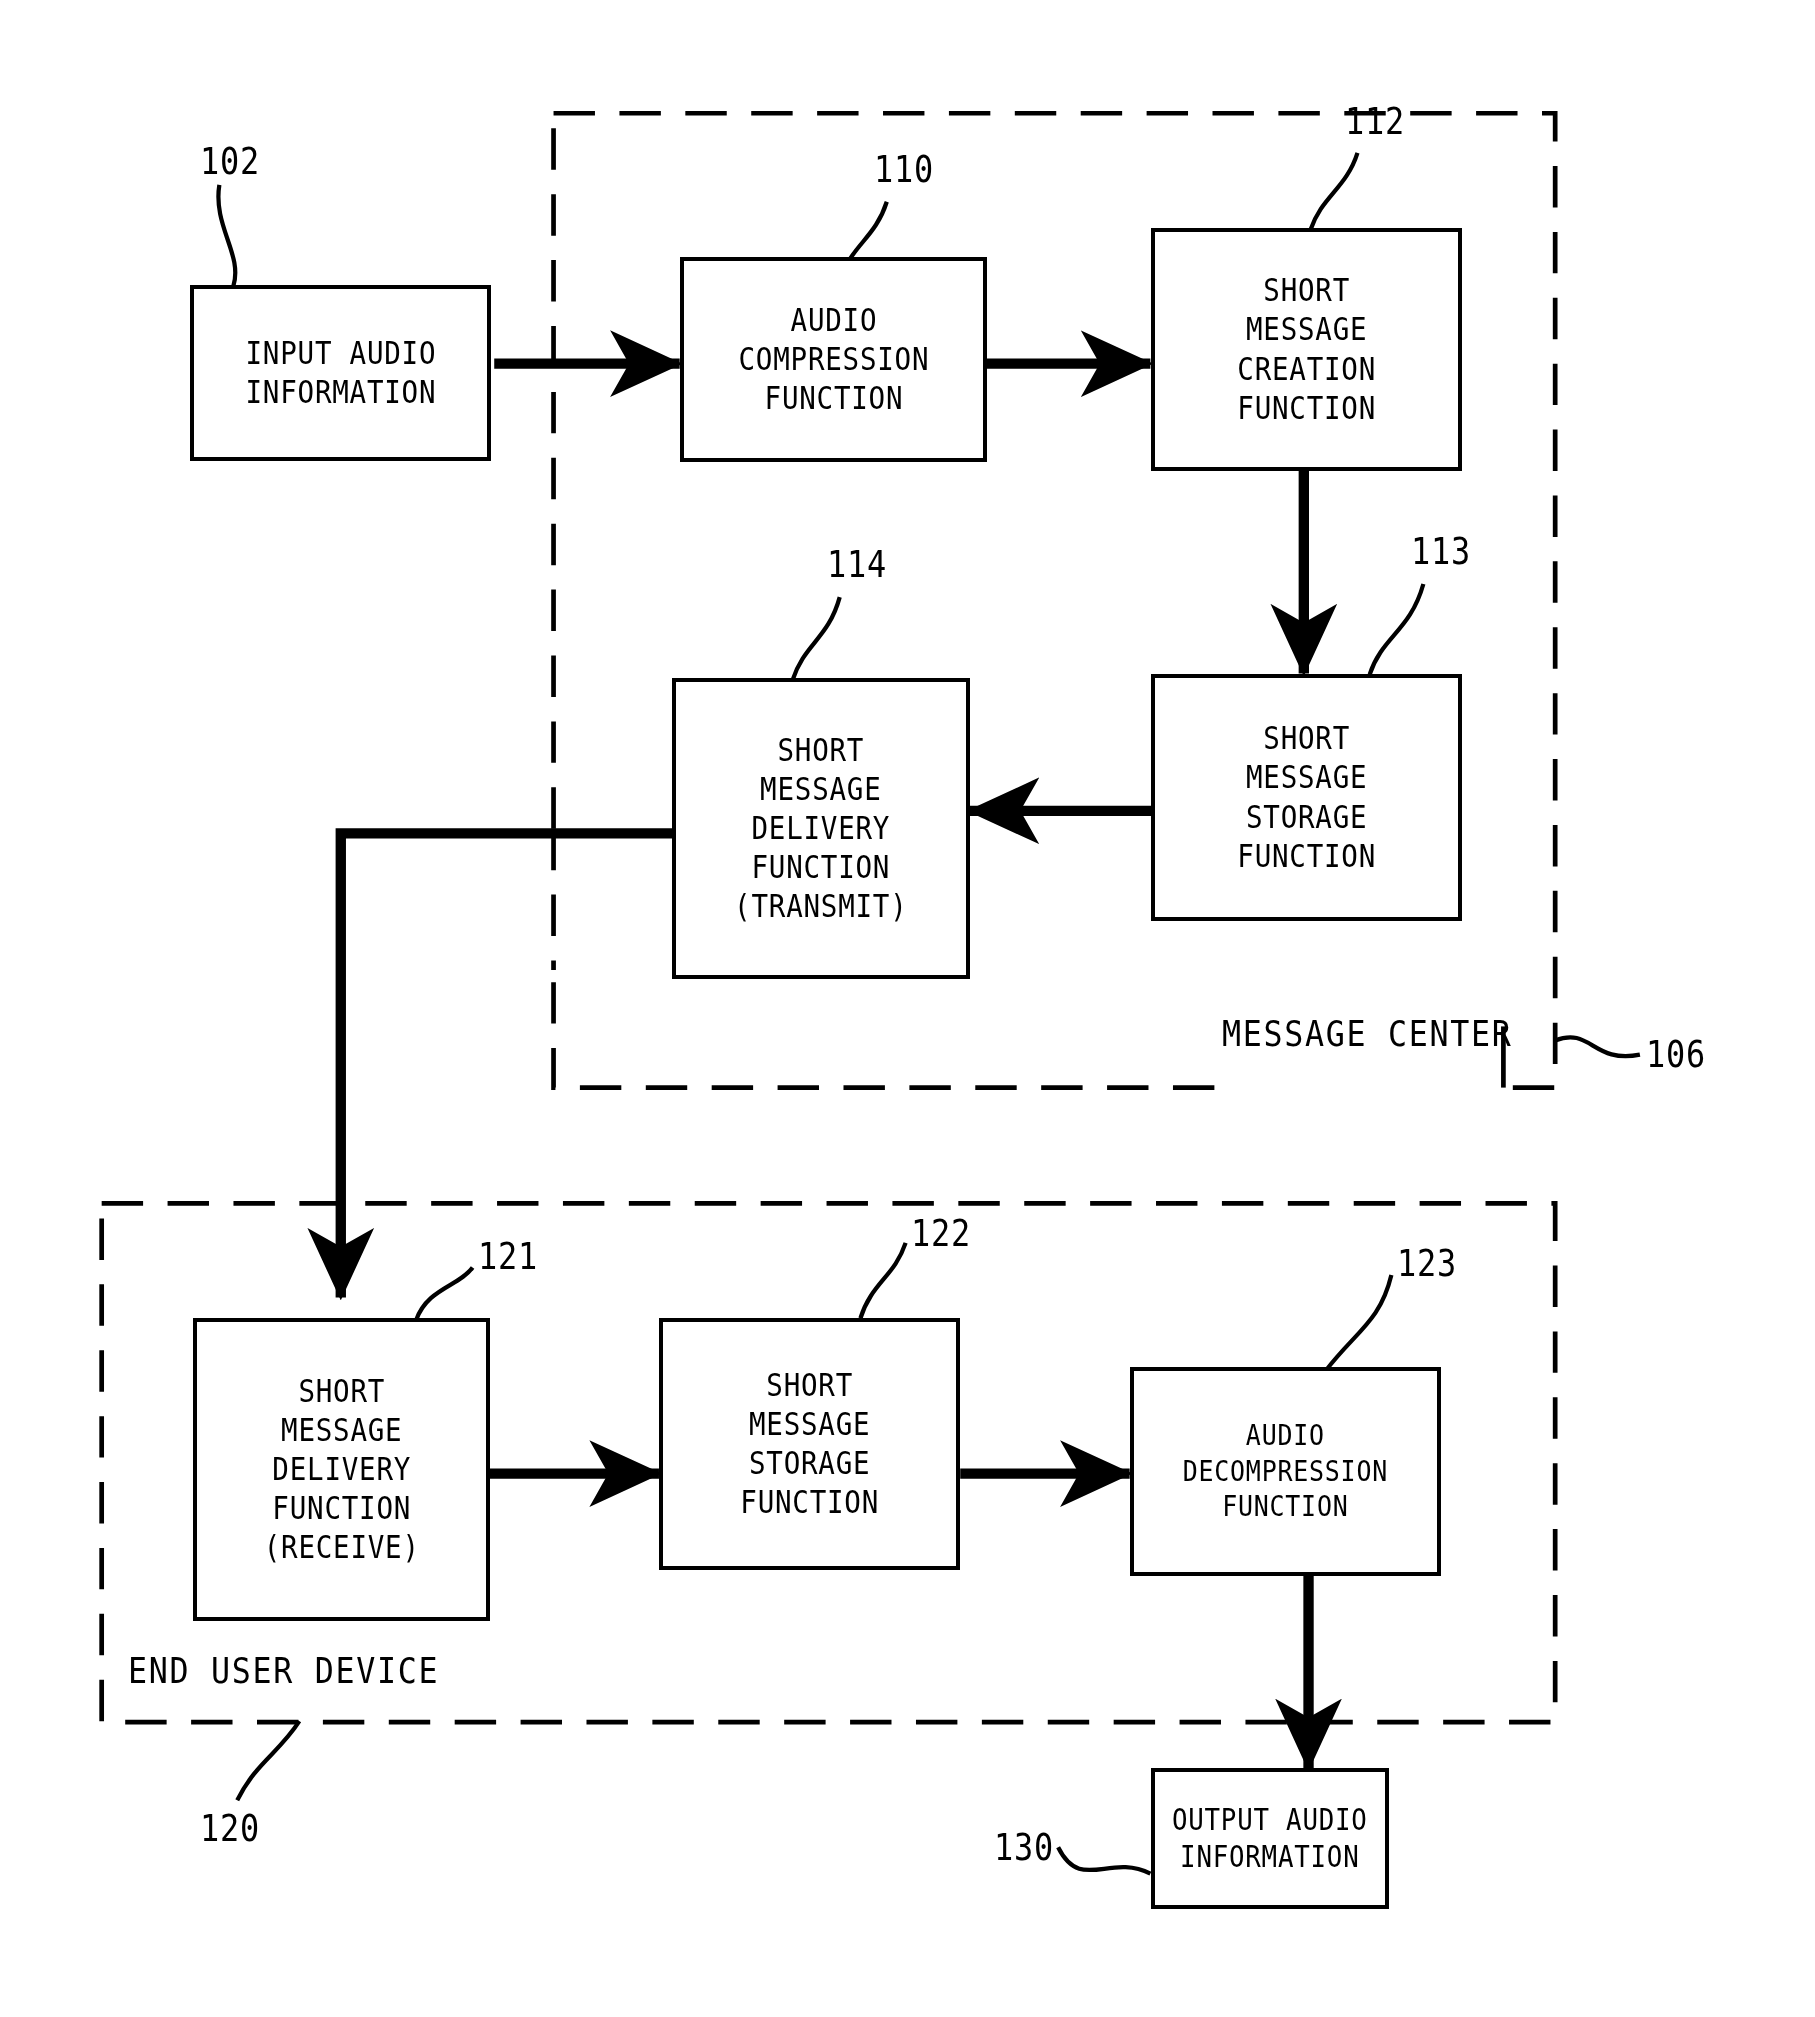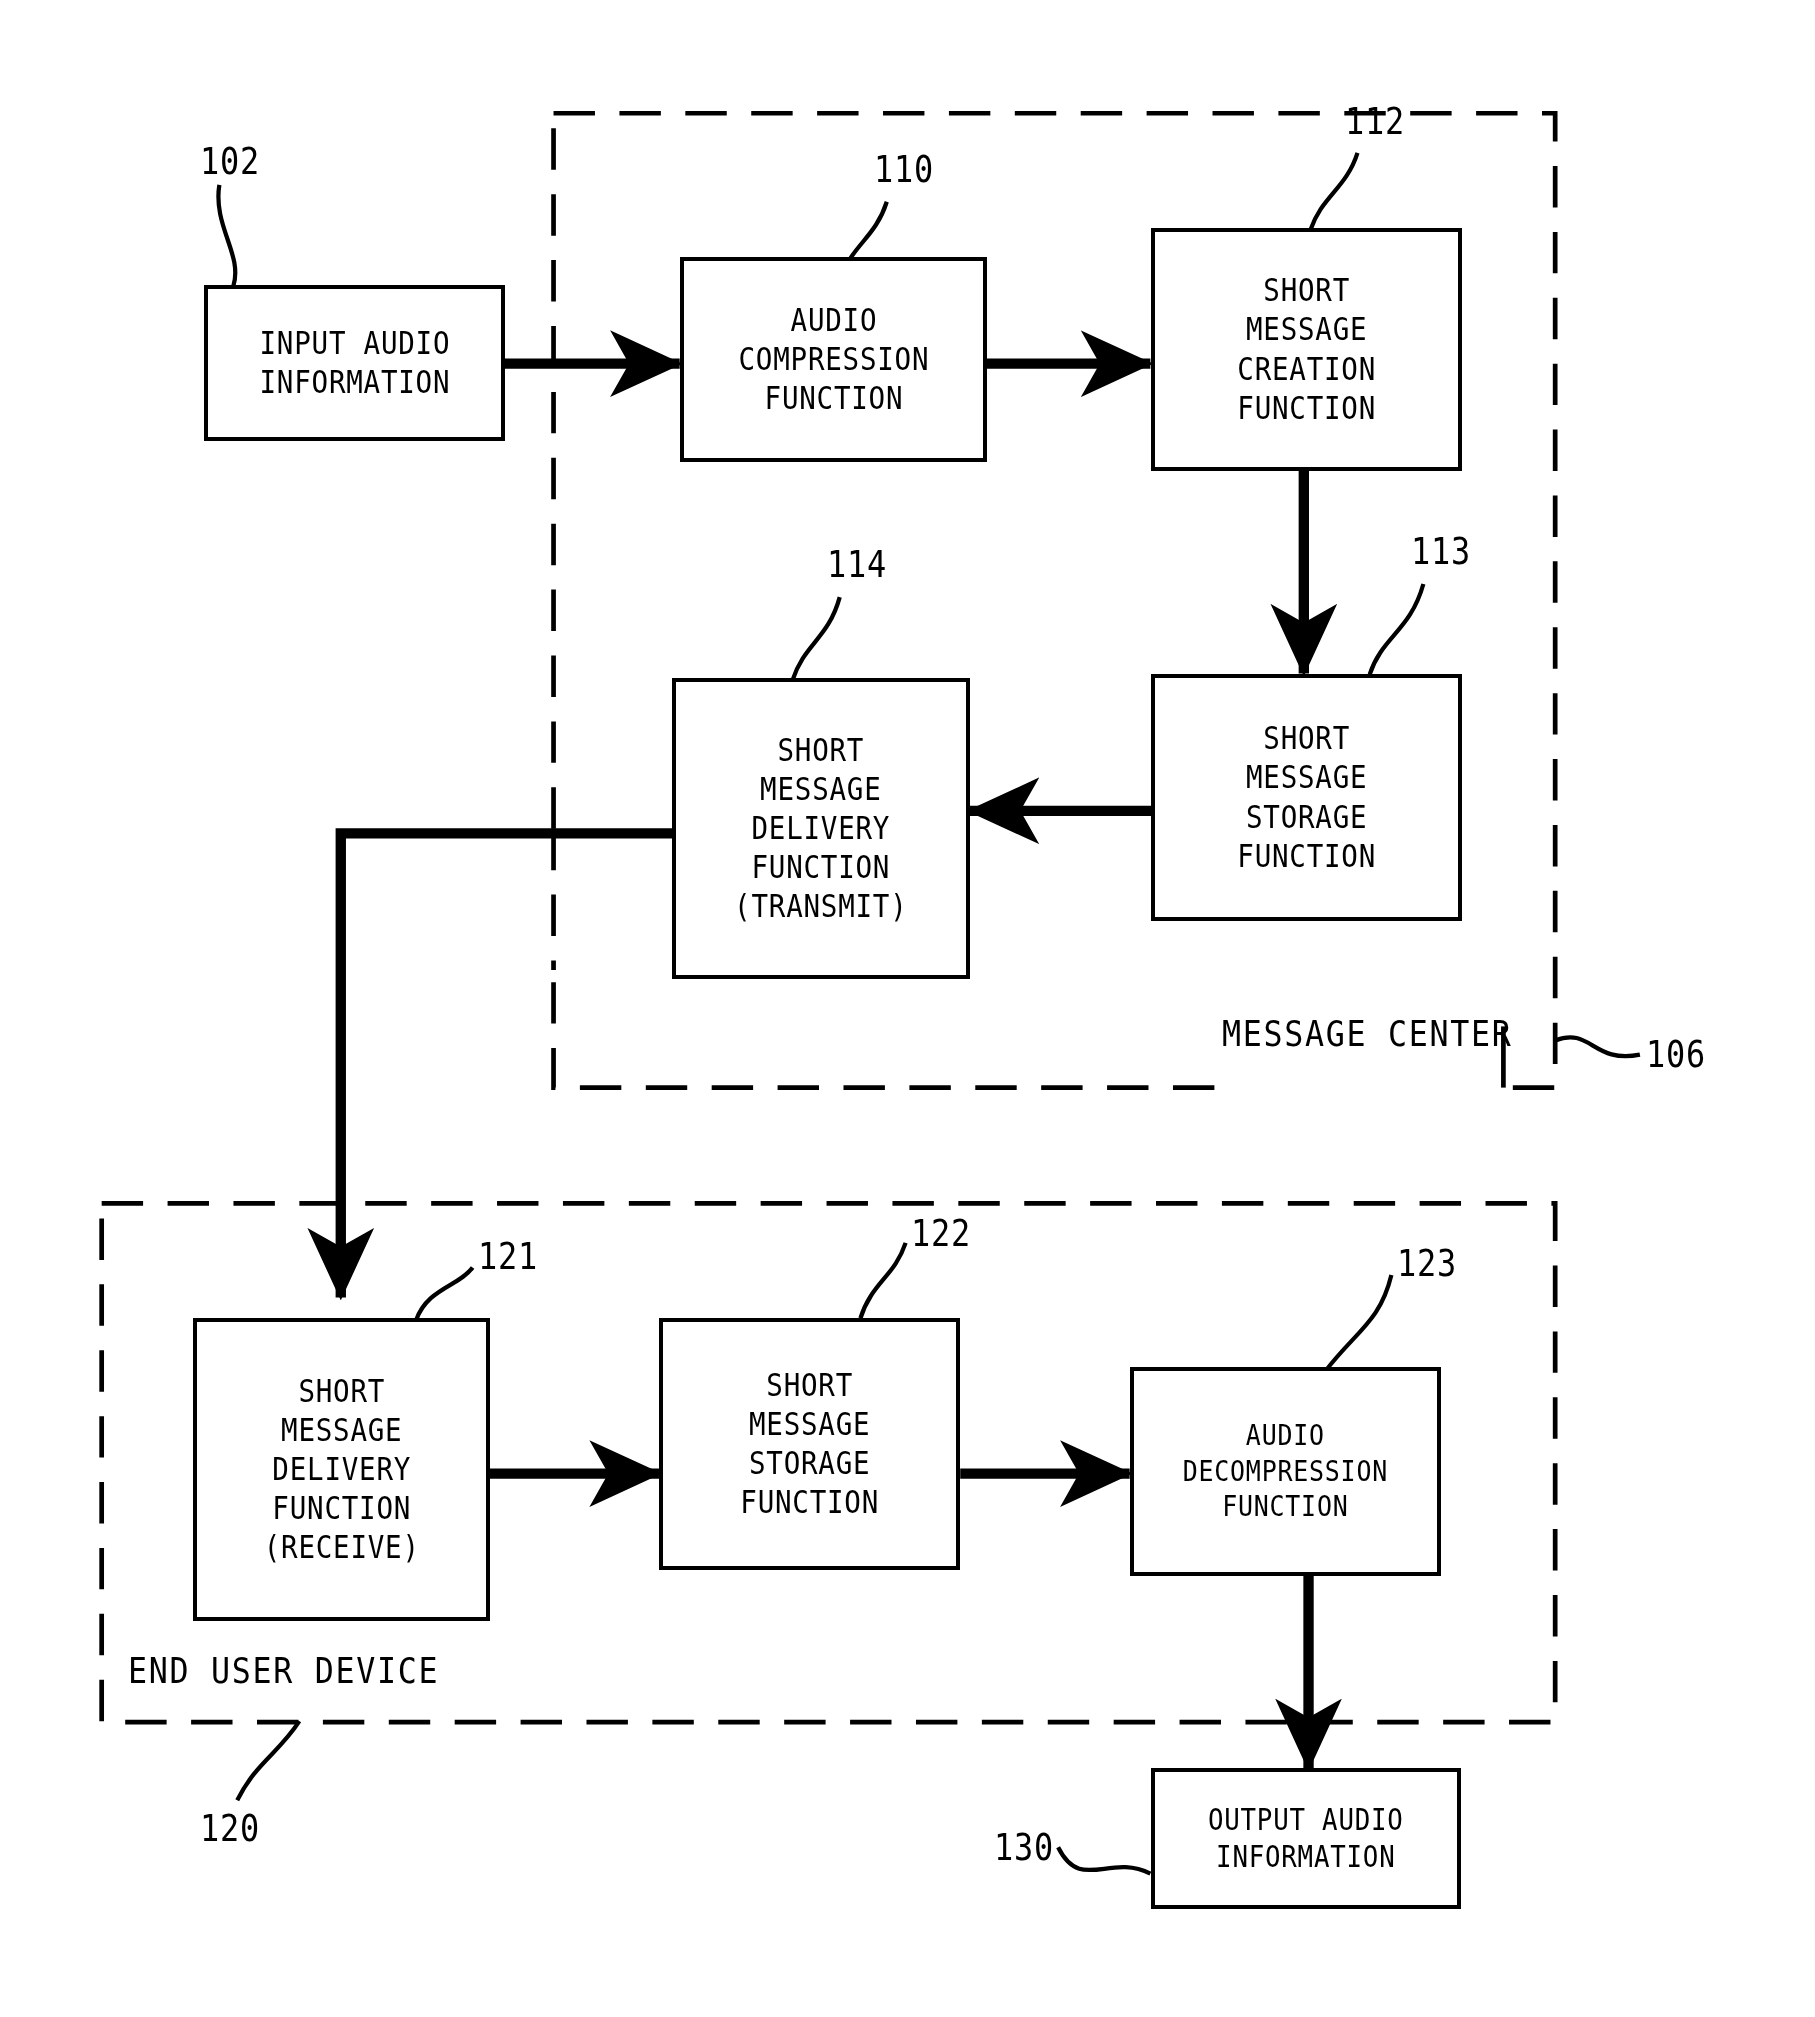--- a/index.html
+++ b/index.html
@@ -105,21 +105,21 @@
     <path d="M 1455 716 C 1468 676 1498 670 1512 620" fill="none" stroke="#000" stroke-width="4.5"></path>
     <path d="M 842 722 C 854 684 880 678 892 634" fill="none" stroke="#000" stroke-width="4.5"></path>
     <path d="M 1652 1105 C 1690 1090 1692 1130 1742 1120" fill="none" stroke="#000" stroke-width="4.5"></path>
     <path d="M 318 1828 C 296 1862 272 1872 252 1912" fill="none" stroke="#000" stroke-width="4.5"></path>
     <path d="M 442 1402 C 454 1368 488 1366 502 1346" fill="none" stroke="#000" stroke-width="4.5"></path>
     <path d="M 914 1400 C 926 1362 950 1356 962 1320" fill="none" stroke="#000" stroke-width="4.5"></path>
     <path d="M 1408 1456 C 1440 1414 1466 1404 1478 1354" fill="none" stroke="#000" stroke-width="4.5"></path>
     <path d="M 1222 1990 C 1178 1968 1148 2010 1124 1962" fill="none" stroke="#000" stroke-width="4.5"></path>
   </svg>
 
-  <div class="node-box" style="left:204px; top:285px; width:301px; height:156px;">
+  <div class="node-box" style="left:190px; top:285px; width:301px; height:176px;">
     <div class="node-label">INPUT AUDIO
 INFORMATION</div>
   </div>
 
   <div class="node-box" style="left:680px; top:257px; width:307px; height:205px;">
     <div class="node-label">AUDIO
 COMPRESSION
 FUNCTION</div>
   </div>
 
@@ -159,21 +159,21 @@
 STORAGE
 FUNCTION</div>
   </div>
 
   <div class="node-box" style="left:1130px; top:1367px; width:311px; height:209px;">
     <div class="node-label" style="font-size:29px;">AUDIO
 DECOMPRESSION
 FUNCTION</div>
   </div>
 
-  <div class="node-box" style="left:1151px; top:1768px; width:310px; height:141px;justify-content:center;">
+  <div class="node-box" style="left:1151px; top:1768px; width:238px; height:141px;justify-content:center;">
     <div class="node-label" style="font-size:30px;">OUTPUT AUDIO
 INFORMATION</div>
   </div>
 
   <div class="ref-num" style="left:200px; top:139px;">102</div>
 
   <div class="ref-num" style="left:874px; top:147px;">110</div>
 
   <div class="ref-num" style="left:1345px; top:99px;">112</div>
 

